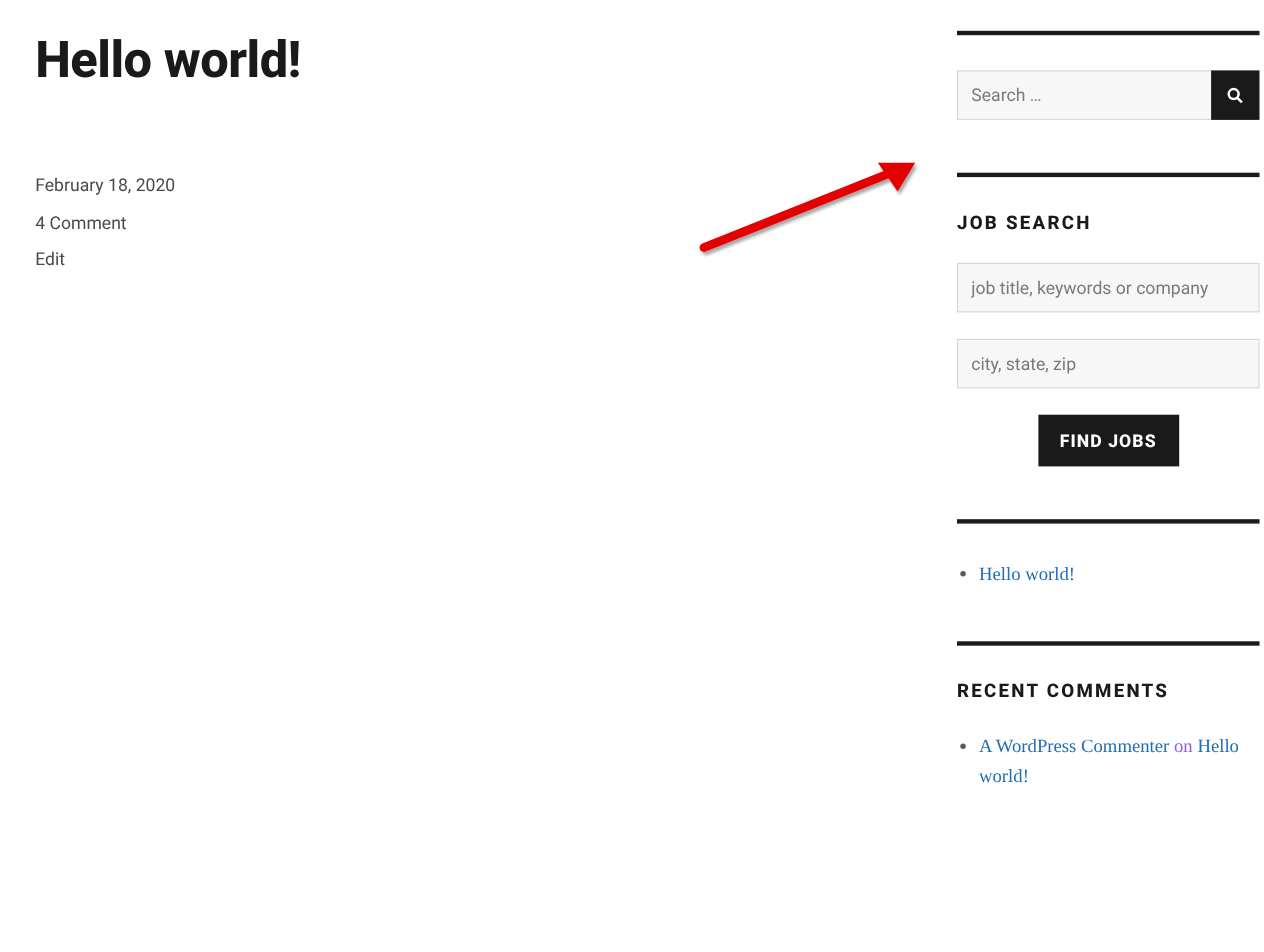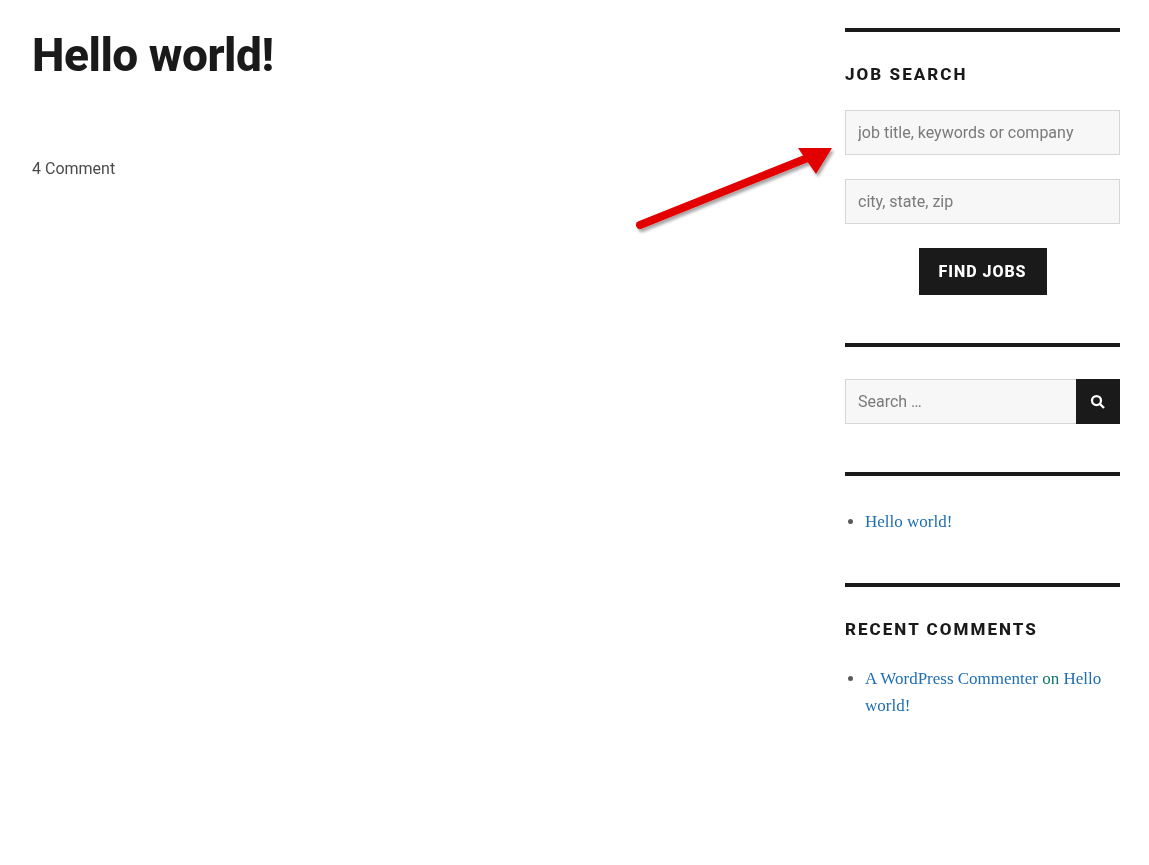--- a/index.html
+++ b/index.html
@@ -8,21 +8,21 @@
     font-family: -apple-system, BlinkMacSystemFont, "Segoe UI", Roboto, "Helvetica Neue", Arial, sans-serif;
     font-size: 16px;
     color: #1a1a1a;
     background: #fff;
   }
   .page {
     width: 1149px;
     min-height: 865px;
     position: relative;
     display: flex;
-    padding: 28px 29px 20px 32px;
+    padding: 28px 4px 20px 32px;
   }
   main.content {
     flex: 1;
     padding-right: 60px;
   }
   .post-title {
     font-size: 46px;
     font-weight: 800;
     margin: 0 0 70px 0;
     letter-spacing: -0.01em;
@@ -108,59 +108,61 @@
     list-style: disc;
     padding-left: 20px;
     margin: 0;
     font-family: Georgia, 'Times New Roman', serif;
     font-size: 17px;
     color: #5a5a5a;
     line-height: 1.6;
   }
   .widget-list li { margin-bottom: 6px; color:#5a5a5a; }
   .widget-list a { color: #1f6db4; text-decoration: none; }
-  .comment-on { color: #0f766e; }
+  .comment-on { color: #8b5cf6; }
 
   
   .annotation-arrow {
     position: absolute;
     pointer-events: none;
   }
 </style>
 </head>
 <body>
 
 <div class="page">
 
   <main class="content">
     <h1 class="post-title">Hello world!</h1>
     <div class="post-meta">
+      <div><a href="#">February 18, 2020</a></div>
       <div><a href="#">4 Comment</a></div>
+      <div><a href="#">Edit</a></div>
     </div>
   </main>
 
   <aside class="sidebar">
-
-    <section class="widget">
-      <h2 class="widget-title">JOB SEARCH</h2>
-      <input class="job-input" type="text" placeholder="job title, keywords or company" style="">
-      <input class="job-input" type="text" placeholder="city, state, zip" style="">
-      <button class="find-jobs-btn">FIND JOBS</button>
-    </section>
 
     <section class="widget">
       <div class="search-row">
         <input class="search-input" type="text" placeholder="Search …" style="">
         <button class="search-btn">
           <svg viewBox="0 0 24 24" fill="none" stroke="currentColor" stroke-width="3">
             <circle cx="10" cy="10" r="6"></circle>
             <line x1="20" y1="20" x2="14.5" y2="14.5"></line>
           </svg>
         </button>
       </div>
+    </section>
+
+    <section class="widget">
+      <h2 class="widget-title">JOB SEARCH</h2>
+      <input class="job-input" type="text" placeholder="job title, keywords or company" style="">
+      <input class="job-input" type="text" placeholder="city, state, zip" style="">
+      <button class="find-jobs-btn">FIND JOBS</button>
     </section>
 
     <section class="widget">
       <ul class="widget-list">
         <li>
           <a href="#">Hello world!</a>
         </li>
       </ul>
     </section>
 

